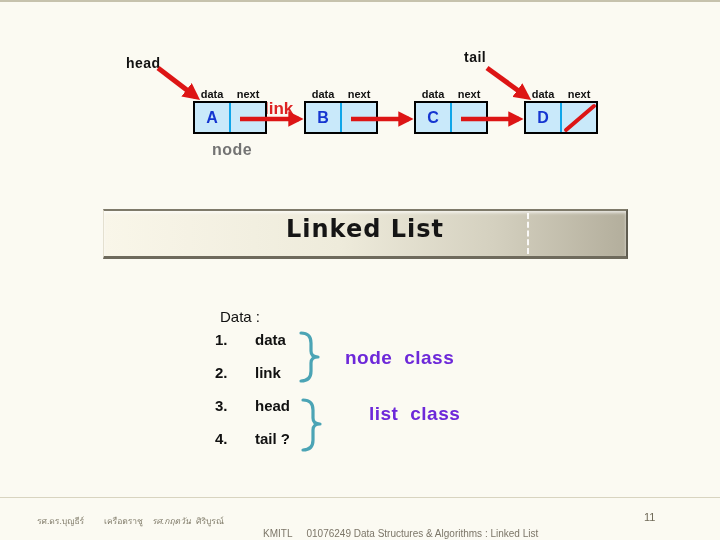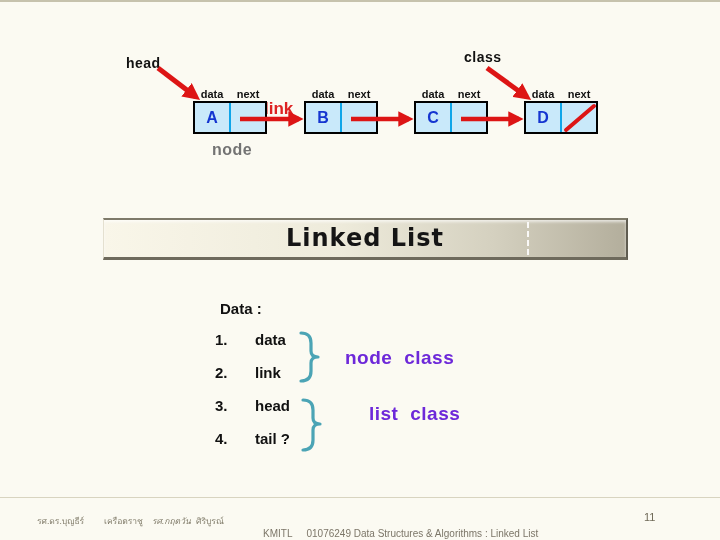--- a/index.html
+++ b/index.html
@@ -60,22 +60,22 @@
   }
 
   .annotations {
     position: absolute; left: 0; top: 0;
     width: 720px; height: 540px;
     pointer-events: none;
   }
 
   
   .title-bar {
-    position: absolute; left: 103px; top: 218px;
-    width: 525px; height: 42px;
+    position: absolute; left: 103px; top: 209px;
+    width: 525px; height: 50px;
     background: linear-gradient(to right, #f9f6e9 0%, #eeebdb 45%, #d4d0bf 75%, #b3ae9c 100%);
     border-top: 2px solid #7e7a6a;
     border-bottom: 3px solid #6e6a5c;
     border-right: 2px solid #5f5c50;
     border-left: 1px solid #e4e0d0;
     box-shadow: inset 0 2px 3px rgba(255,255,255,0.65);
   }
   .title-text {
     position: absolute; left: 0; right: 0; top: 4px;
     text-align: center;
@@ -83,22 +83,22 @@
     font-size: 24px; font-weight: 600; color: #151515;
     letter-spacing: 1px;
   }
   .title-dash {
     position: absolute; left: 423px; top: 2px; bottom: 2px; width: 0;
     border-left: 2px dashed #ffffff; opacity: 0.9;
   }
 
   
   .data-heading {
-    position: absolute; left: 220px; top: 300px;
-    font-size: 15px; font-weight: 700; color: #111;
+    position: absolute; left: 220px; top: 308px;
+    font-size: 15px; font-weight: 400; color: #111;
   }
   .list-row { position: absolute; font-size: 15px; font-weight: 600; color: #111; }
   .list-row .num { position: absolute; left: 0; }
   .list-row .lbl { position: absolute; left: 40px; white-space: nowrap; }
   .row-0 { left: 215px; top: 331px; }
   .row-1 { left: 215px; top: 364px; }
   .row-2 { left: 215px; top: 397px; }
   .row-3 { left: 215px; top: 430px; }
 
   .group-label {
@@ -130,21 +130,21 @@
     font-size: 11px; color: #6f6a58;
   }
 </style>
 </head>
 <body>
 
 <div class="slide">
   <div class="top-border"></div>
 
   <div class="pointer-label head-label">head</div>
-  <div class="pointer-label tail-label">class</div>
+  <div class="pointer-label tail-label">tail</div>
   <div class="link-label">link</div>
   <div class="node-label">node</div>
 
   <div class="node node-a">
     <div class="cell">
       <div class="cell-label">data</div>
       <div class="letter">A</div>
     </div>
     <div class="cell">
       <div class="cell-label">next</div>

